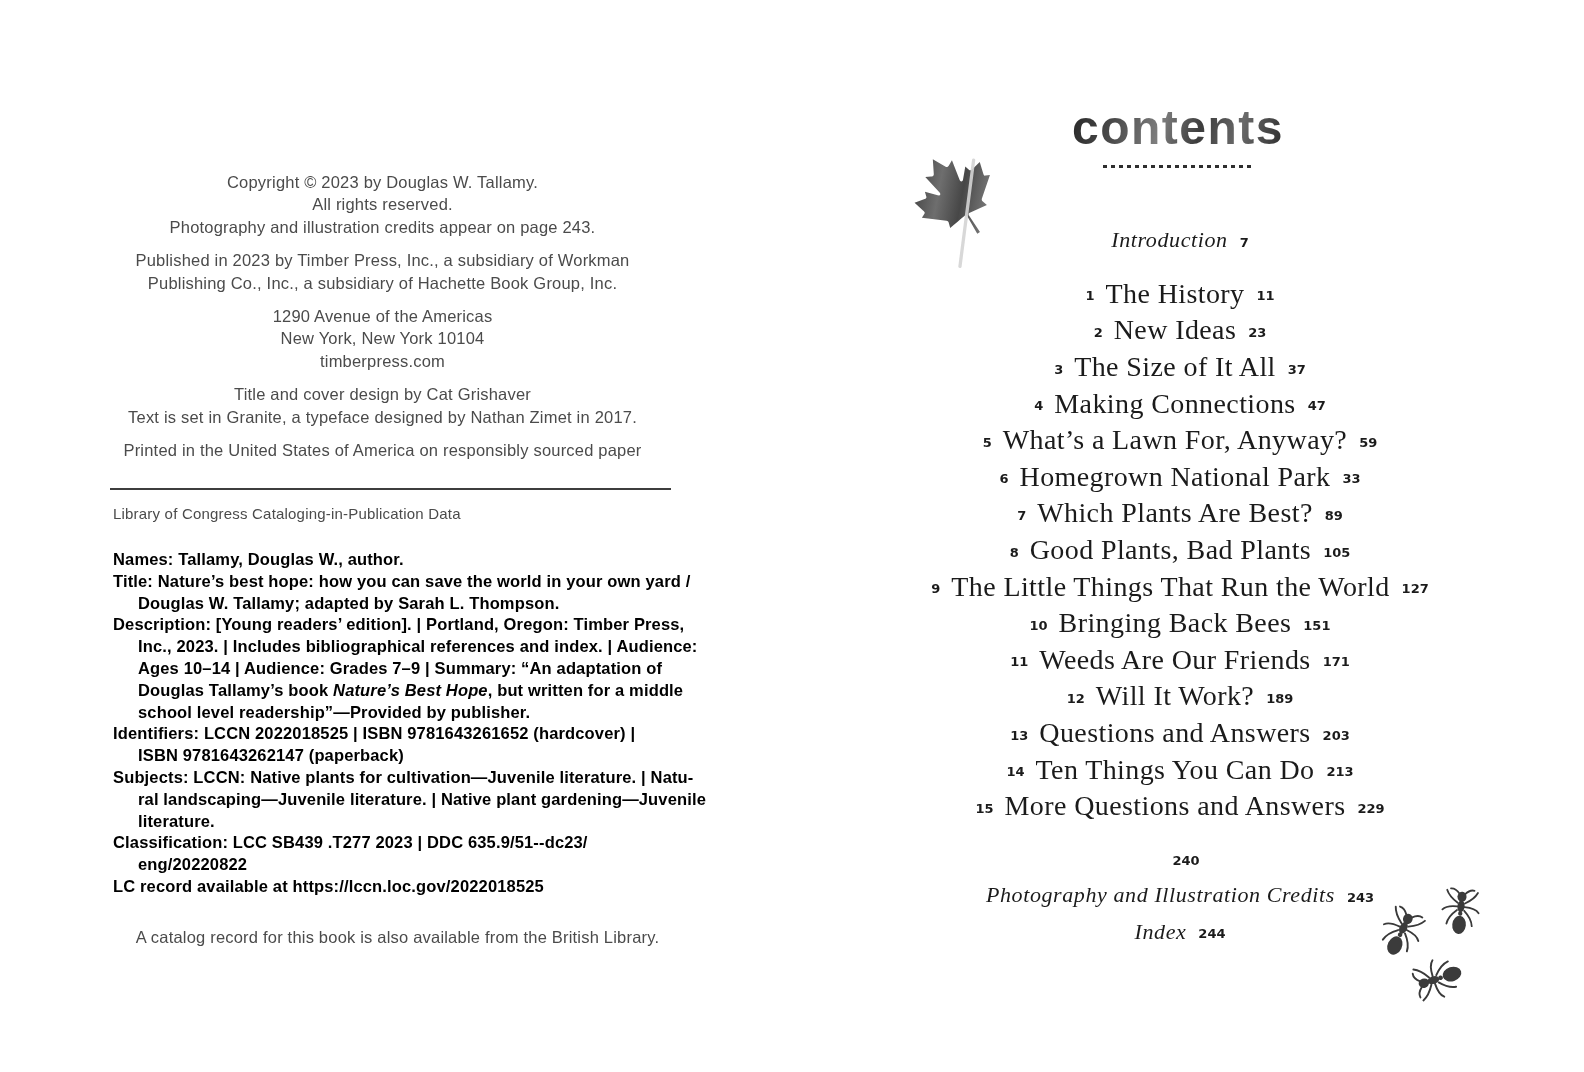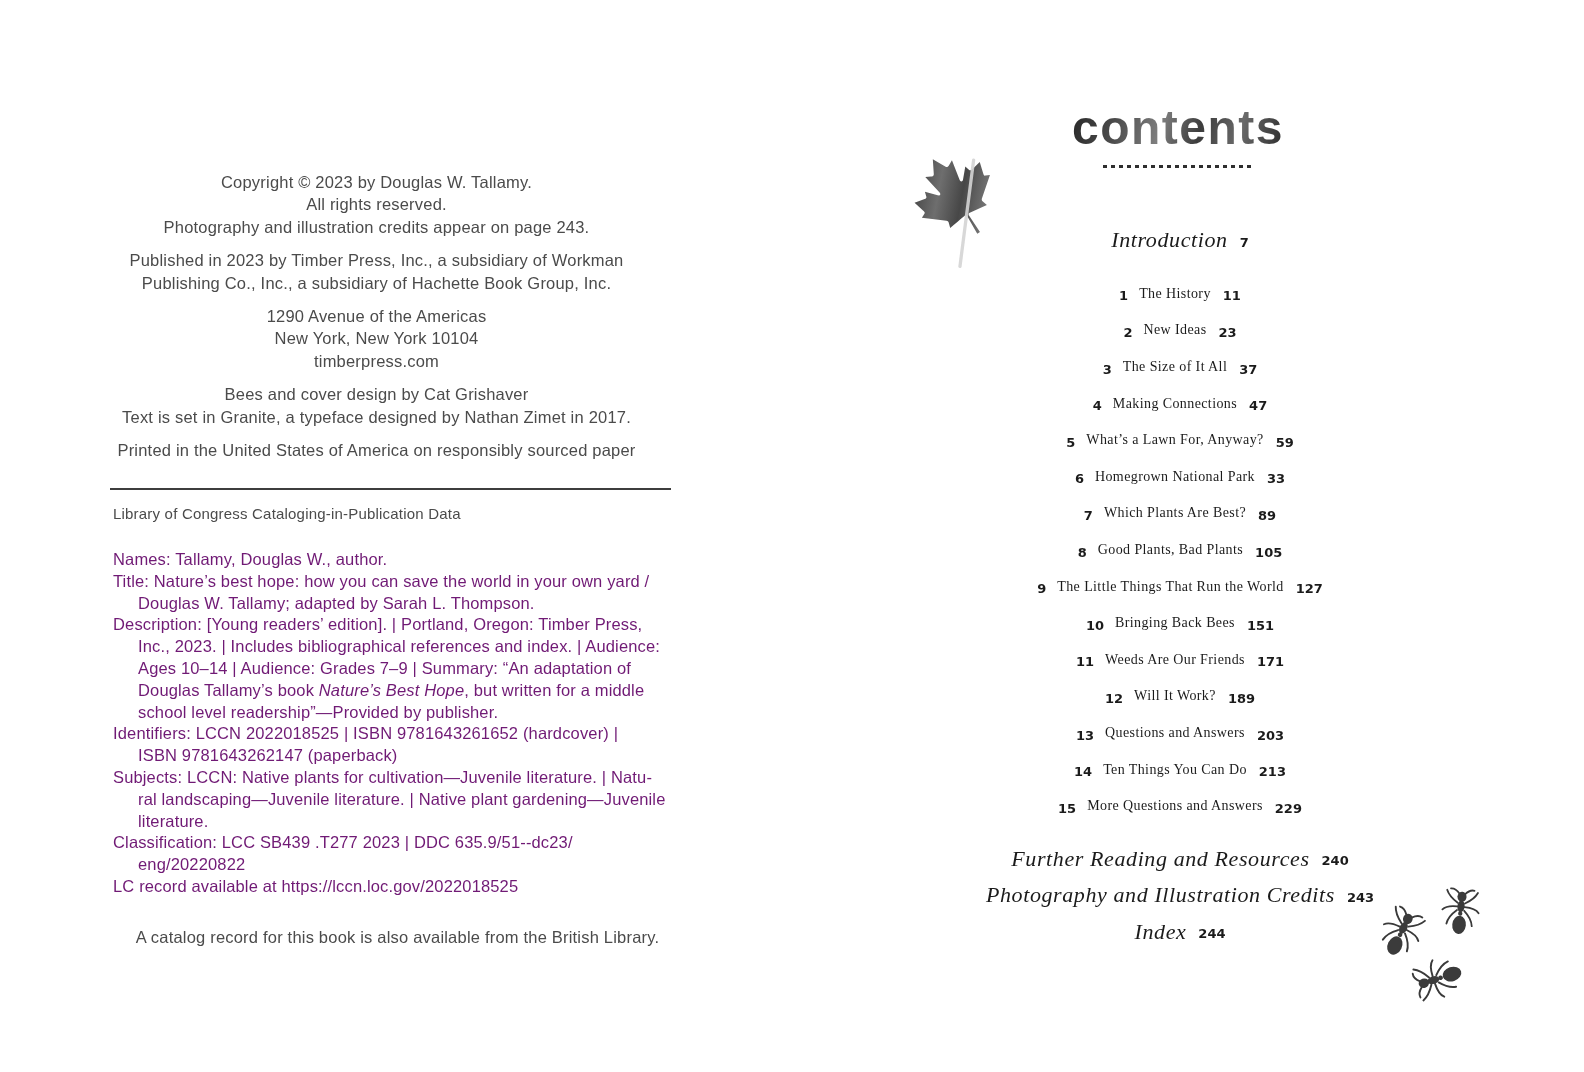--- a/index.html
+++ b/index.html
@@ -2,36 +2,36 @@
 <html><head>
 <meta charset="utf-8">
 <style>
   html,body{margin:0;padding:0;}
   body{
     width:1584px;height:1072px;position:relative;background:#ffffff;
     font-family:"Liberation Sans", sans-serif;overflow:hidden;
   }
   
   .copyright-block{
-    position:absolute;left:96px;top:171px;width:561px;
+    position:absolute;left:102px;top:171px;width:561px;
     text-align:center;color:#4b4b4b;font-size:16.5px;line-height:22.4px;
     letter-spacing:.2px;font-weight:400;
   }
   .copyright-para{margin:0 0 11px 0;}
   .rule{
     position:absolute;left:110px;top:488px;width:561px;height:0;
     border-top:2px solid #3d3d3d;
   }
   .loc-heading{
     position:absolute;left:113px;top:505px;width:561px;
     color:#4b4b4b;font-size:15px;letter-spacing:.2px;
   }
   .loc-block{
     position:absolute;left:113px;top:549px;width:575px;
-    color:#701a75;font-size:16.5px;line-height:21.8px;letter-spacing:.15px;
+    color:#000000;font-size:16.5px;line-height:21.8px;letter-spacing:.15px;font-weight:bold;
   }
   .loc-line{white-space:nowrap;}
   .loc-line.indent{padding-left:25px;}
   .loc-italic{font-style:italic;}
   .catalog-note{
     position:absolute;left:110px;top:928px;width:575px;text-align:center;
     color:#4b4b4b;font-size:16.5px;letter-spacing:.2px;
   }
   
   .contents-title{
@@ -50,21 +50,21 @@
     background:repeating-linear-gradient(90deg,#2e2e2e 0 4px,transparent 4px 8px);
   }
   .leaf-wrap{position:absolute;left:897px;top:146px;width:130px;height:120px;}
   .leaf-wrap svg{transform:rotate(-32deg);}
   .toc{position:absolute;left:862px;top:222px;width:636px;}
   .toc-entry{
     height:36.6px;display:flex;align-items:center;justify-content:center;
     color:#1b1b1b;white-space:nowrap;
   }
   .toc-title{
-    font-family:"Liberation Serif", serif;font-size:14px;letter-spacing:.4px;
+    font-family:"Liberation Serif", serif;font-size:28px;letter-spacing:.4px;
   }
   .toc-num,.toc-page{
     font-family:"DejaVu Sans", sans-serif;font-size:13px;font-weight:700;
     position:relative;top:2px;
   }
   .toc-num{margin-right:11px;}
   .toc-page{margin-left:12px;}
   .toc-entry.italic .toc-title{font-style:italic;font-size:22px;letter-spacing:.6px;}
   .intro-entry{margin-bottom:17px;}
   .back-matter{margin-top:16px;}
@@ -87,21 +87,21 @@
   <p class="copyright-para">
     <span>Published in 2023 by Timber Press, Inc., a subsidiary of Workman</span><br>
     <span>Publishing Co., Inc., a subsidiary of Hachette Book Group, Inc.</span>
   </p>
   <p class="copyright-para">
     <span>1290 Avenue of the Americas</span><br>
     <span>New York, New York 10104</span><br>
     <span>timberpress.com</span>
   </p>
   <p class="copyright-para">
-    <span>Bees and cover design by Cat Grishaver</span><br>
+    <span>Title and cover design by Cat Grishaver</span><br>
     <span>Text is set in Granite, a typeface designed by Nathan Zimet in 2017.</span>
   </p>
   <p class="copyright-para">
     <span>Printed in the United States of America on responsibly sourced paper</span>
   </p>
 </div>
 
 <div class="rule"></div>
 
 <div class="loc-heading">Library of Congress Cataloging-in-Publication Data</div>
@@ -227,21 +227,20 @@
     <span class="toc-page">213</span>
   </div>
   <div class="toc-entry">
     <span class="toc-num">15</span>
     <span class="toc-title">More Questions and Answers</span>
     <span class="toc-page">229</span>
   </div>
 
   <div class="back-matter">
     <div class="toc-entry italic">
-      <span class="toc-title">Further Reading and Resources</span>
       <span class="toc-page">240</span>
     </div>
     <div class="toc-entry italic">
       <span class="toc-title">Photography and Illustration Credits</span>
       <span class="toc-page">243</span>
     </div>
     <div class="toc-entry italic">
       <span class="toc-title">Index</span>
       <span class="toc-page">244</span>
     </div>

